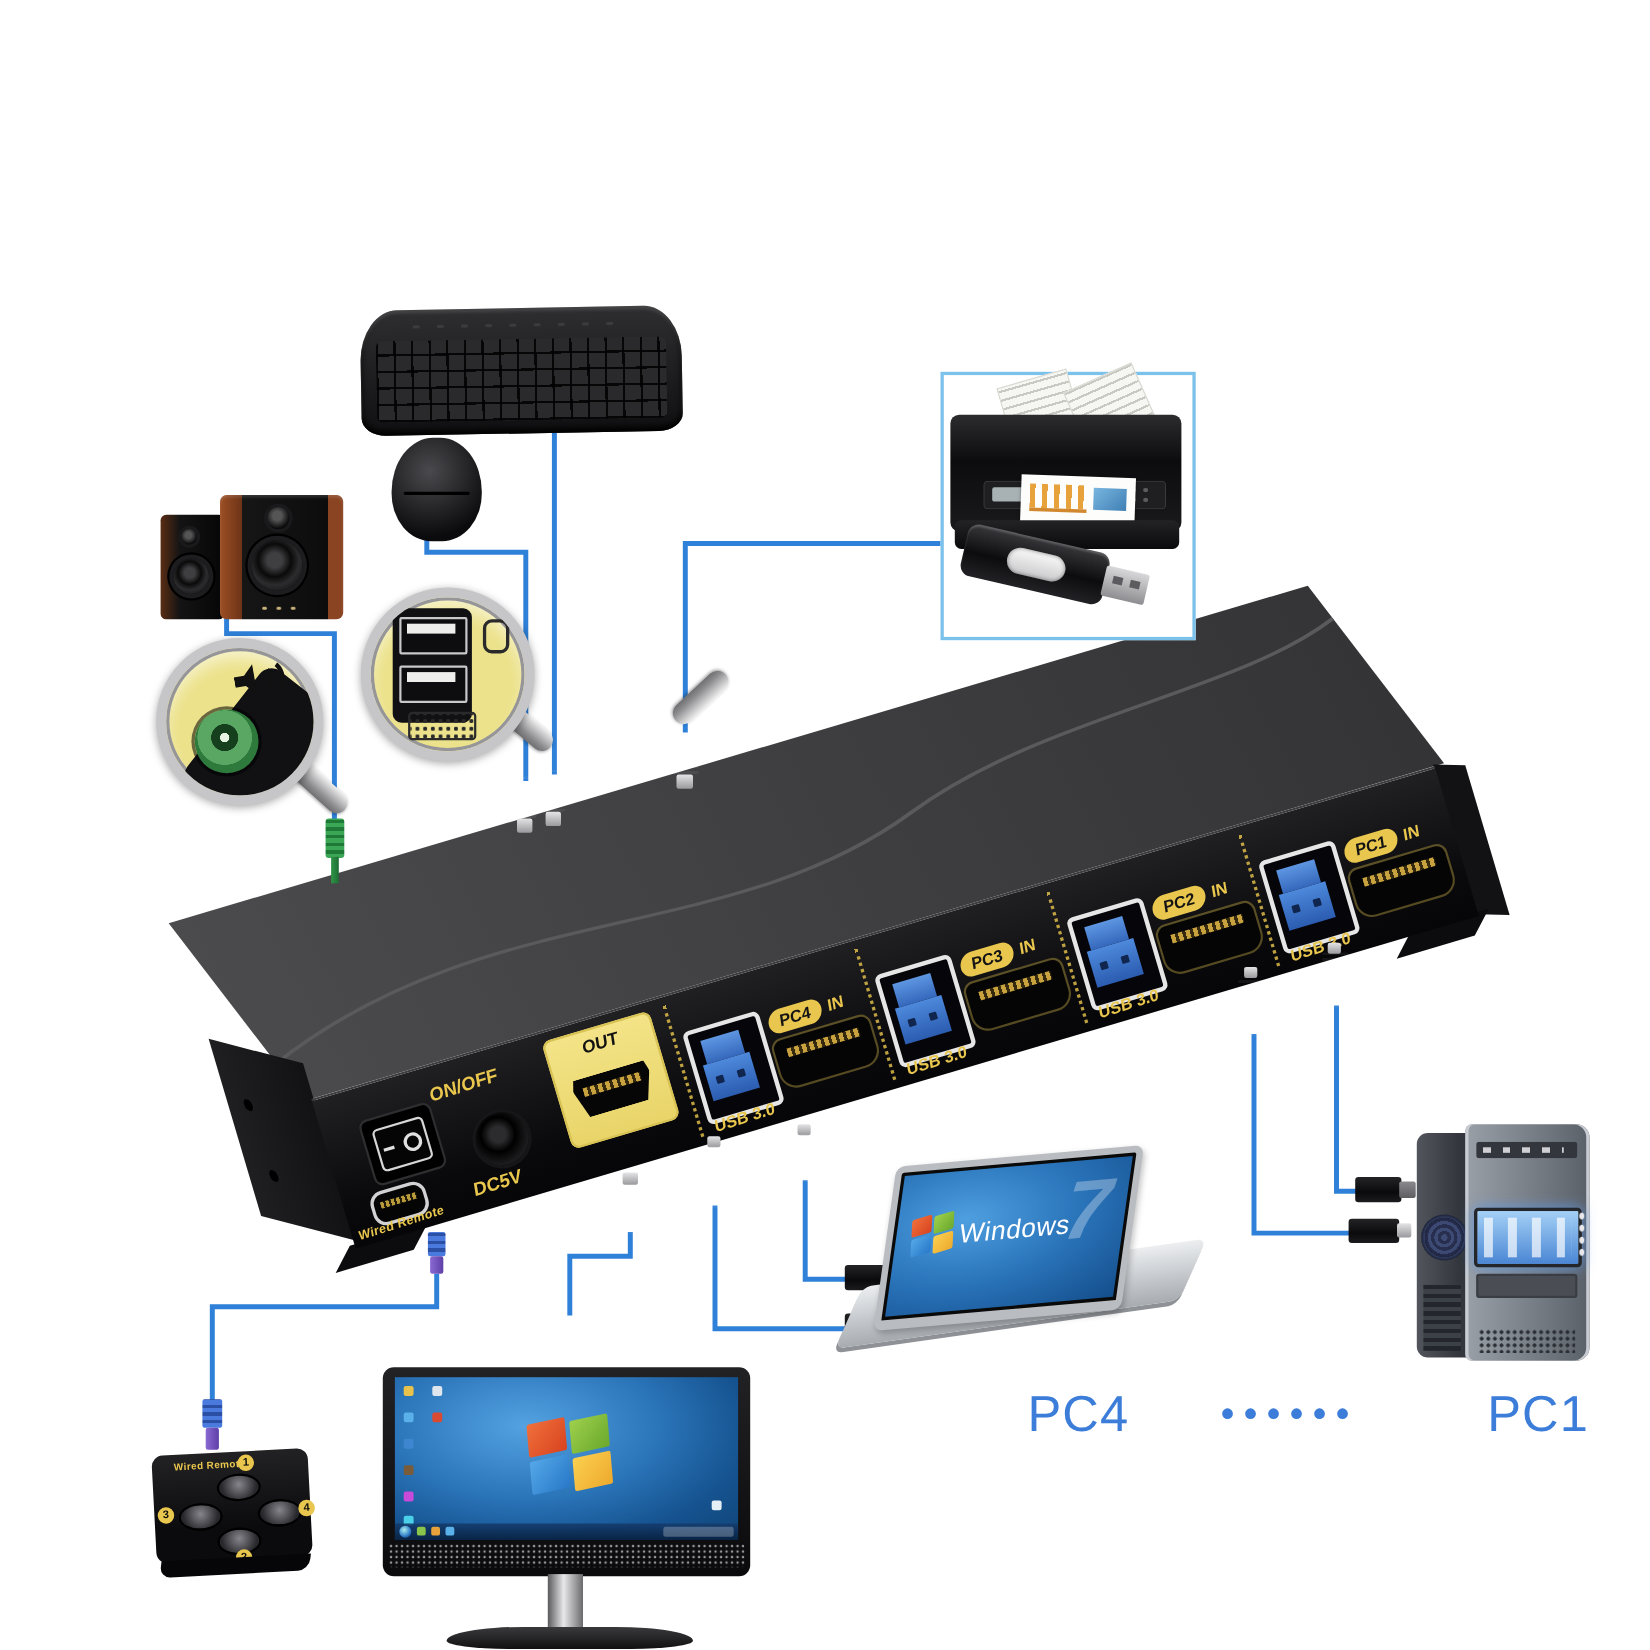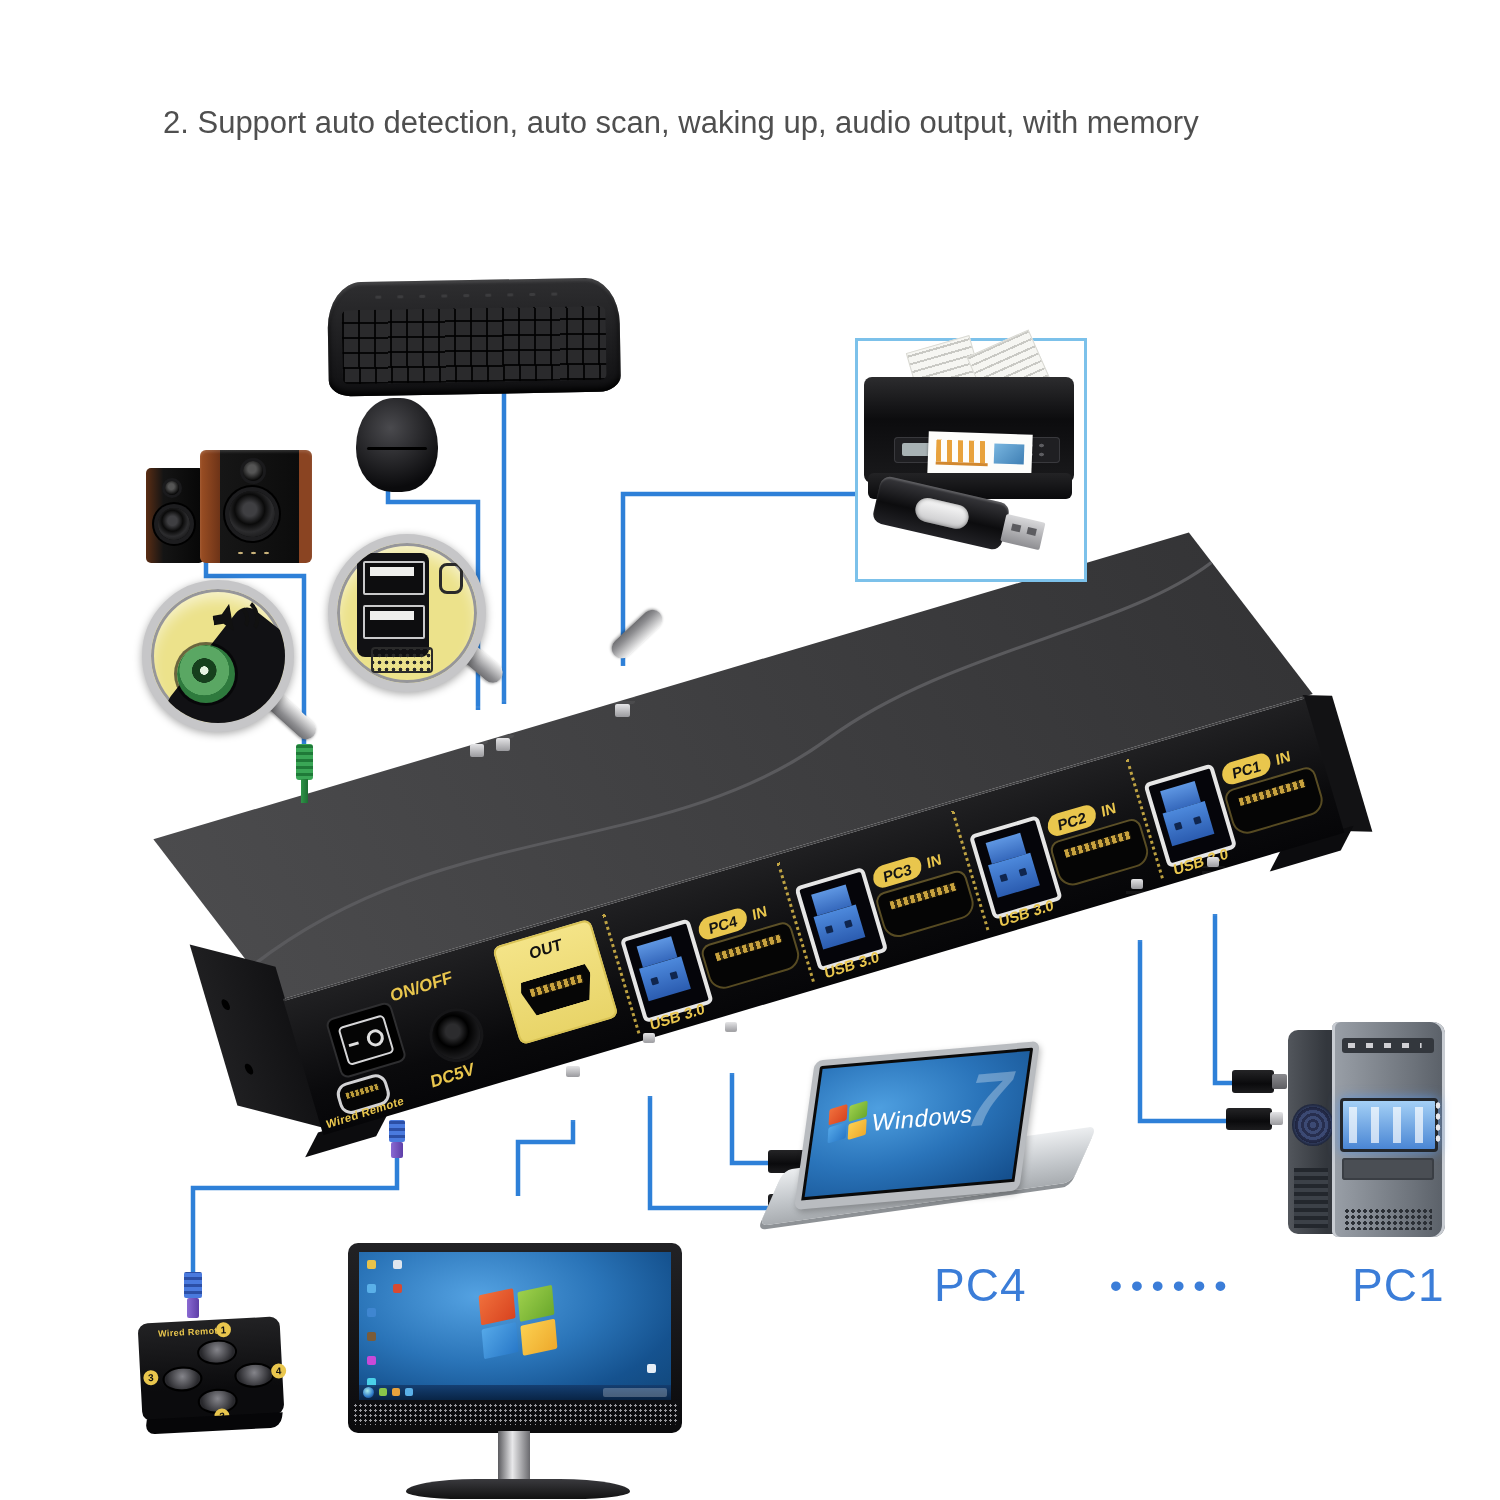--- a/index.html
+++ b/index.html
@@ -211,21 +211,20 @@
 
   .pc-label{font-size:46px;color:#3b7dd8;letter-spacing:1px;}
   .dots-label{font-size:34px;color:#3b7dd8;letter-spacing:9px;font-weight:bold;}
 </style>
 </head>
 <body>
 
 <div class="canvas">
 
   <div class="abs instructions">
-    <div>2. Support auto detection, auto scan, waking up, audio output, with memory</div>
   </div>
 
   <svg class="abs cables" width="1500" height="1500" viewBox="0 0 1500 1500" fill="none" stroke="#2e80d8" stroke-width="4.5">
     <polyline points="206,548 206,576 304,576 304,748"></polyline>
     <polyline points="388,478 388,502 478,502 478,710"></polyline>
     <polyline points="504,386 504,704"></polyline>
     <polyline points="623,666 623,494 857,494"></polyline>
     <polyline points="573,1120 573,1142 518,1142 518,1196"></polyline>
     <polyline points="650,1096 650,1208 770,1208"></polyline>
     <polyline points="732,1073 732,1163 770,1163"></polyline>

